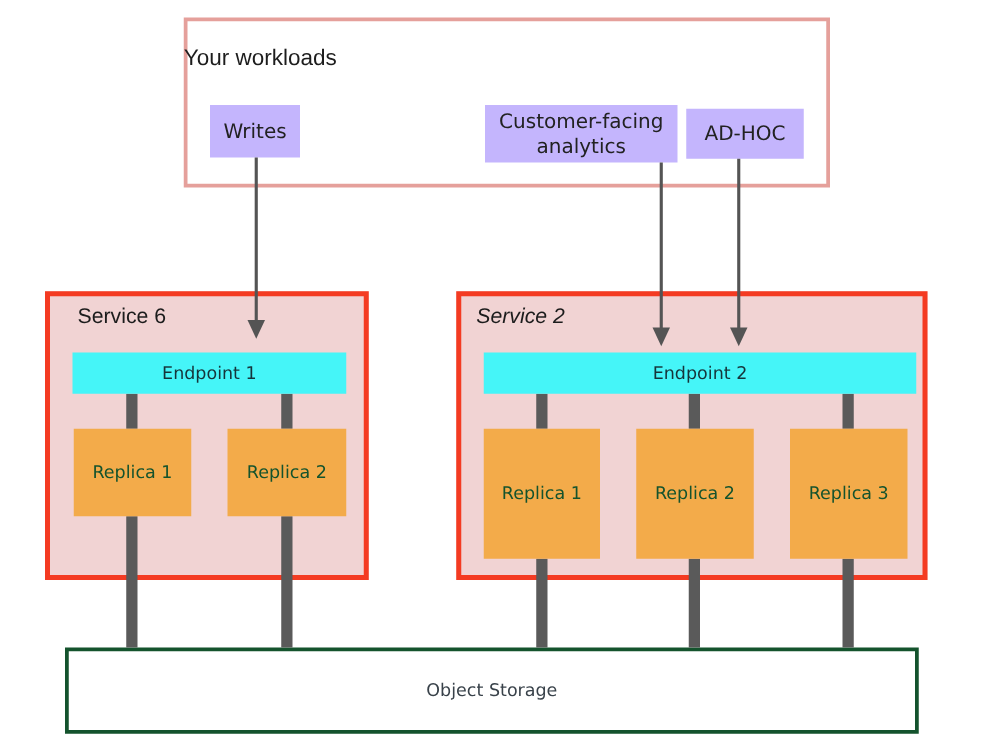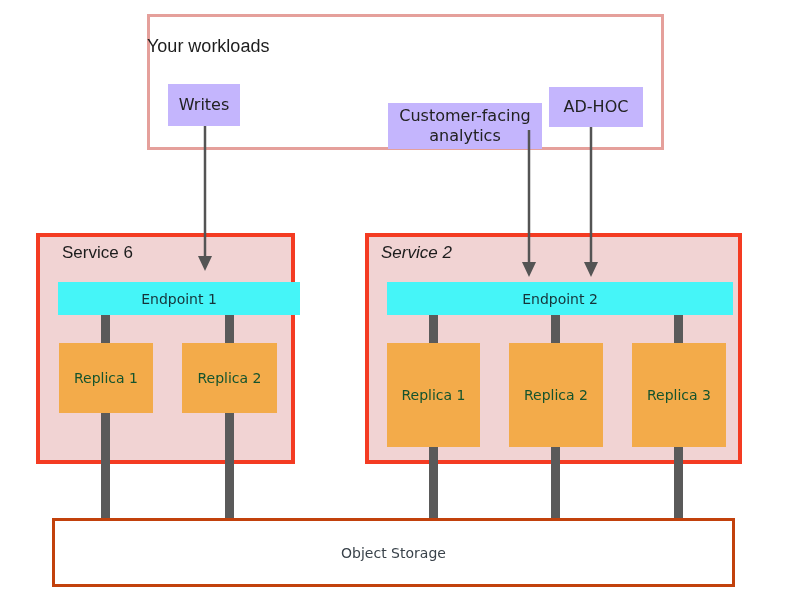--- a/index.html
+++ b/index.html
@@ -10,34 +10,34 @@
   .abs{position:absolute;box-sizing:border-box;}
 
   
   #workloads{left:147px;top:14px;width:517px;height:136px;background:#ffffff;border:3px solid #e5a09b;z-index:1;}
   #workloads-title{left:147px;top:36px;width:517px;text-align:left;
     font-family:"Liberation Sans",sans-serif;font-size:18px;color:#1d1d1d;z-index:2;}
 
   .wl-label{background:#c4b5fd;color:#222222;font-size:16px;line-height:1.25;
     display:flex;align-items:center;justify-content:center;text-align:center;z-index:2;}
   #wl-writes{left:168px;top:84px;width:72px;height:42px;}
-  #wl-analytics{left:388px;top:84px;width:154px;height:46px;padding:5px 8px;margin-top:19px;}
+  #wl-analytics{left:388px;top:84px;width:154px;height:46px;padding:5px 8px;}
   #wl-adhoc{left:549px;top:87px;width:94px;height:40px;align-items:center;}
 
   
   .service{background:#f1d3d3;border:4px solid #f43b22;z-index:1;}
   #service1{left:36px;top:233px;width:259px;height:231px;}
   #service2{left:365px;top:233px;width:377px;height:231px;}
   .service-title{font-family:"Liberation Sans",sans-serif;font-size:17px;color:#1c1c1c;z-index:3;}
   #service1-title{left:62px;top:243px;}
   #service2-title{left:381px;top:243px;font-style:italic;}
 
   .endpoint{background:#45f5f8;color:#16343a;font-size:14px;
     display:flex;align-items:center;justify-content:center;z-index:3;}
-  #endpoint1{left:58px;top:282px;width:242px;height:33px;}
+  #endpoint1{left:58px;top:282px;width:219px;height:33px;}
   #endpoint2{left:387px;top:282px;width:346px;height:33px;}
 
   .replica{background:#f3ab4a;color:#14532d;font-size:14px;
     display:flex;align-items:center;justify-content:center;z-index:3;}
   #rep1-1{left:59px;top:343px;width:94px;height:70px;}
   #rep1-2{left:182px;top:343px;width:95px;height:70px;}
   #rep2-1{left:387px;top:343px;width:93px;height:104px;}
   #rep2-2{left:509px;top:343px;width:94px;height:104px;}
   #rep2-3{left:632px;top:343px;width:94px;height:104px;}
 
@@ -50,21 +50,21 @@
   #c1d{left:225px;top:413px;height:105px;}
   
   #c2a{left:429px;top:315px;height:28px;}
   #c2b{left:551px;top:315px;height:28px;}
   #c2c{left:674px;top:315px;height:28px;}
   #c2d{left:429px;top:447px;height:71px;}
   #c2e{left:551px;top:447px;height:71px;}
   #c2f{left:674px;top:447px;height:71px;}
 
   
-  #storage{left:52px;top:518px;width:683px;height:69px;background:#ffffff;border:3px solid #c2410c;
+  #storage{left:52px;top:518px;width:683px;height:69px;background:#ffffff;border:3px solid #14532d;
     display:flex;align-items:center;justify-content:center;z-index:1;}
   #storage-label{color:#39424a;font-size:14px;}
 
   
   #arrows{left:0;top:0;width:787px;height:595px;z-index:5;pointer-events:none;}
 </style>
 </head>
 <body>
 
 <div id="canvas">

